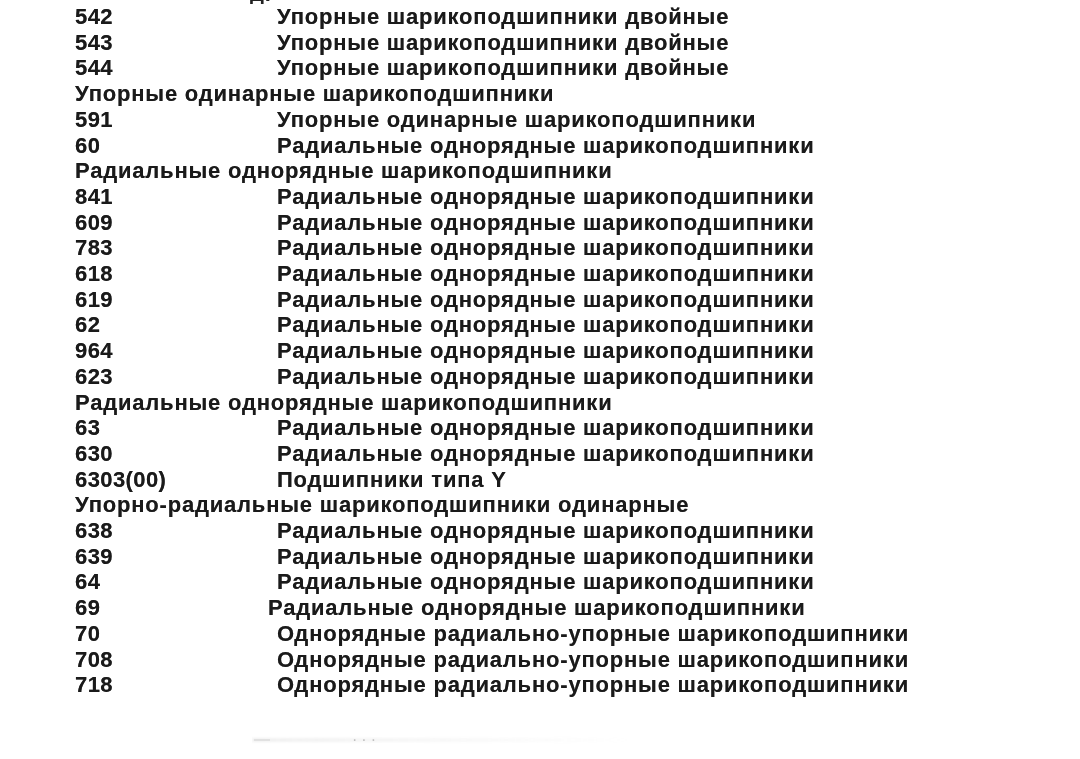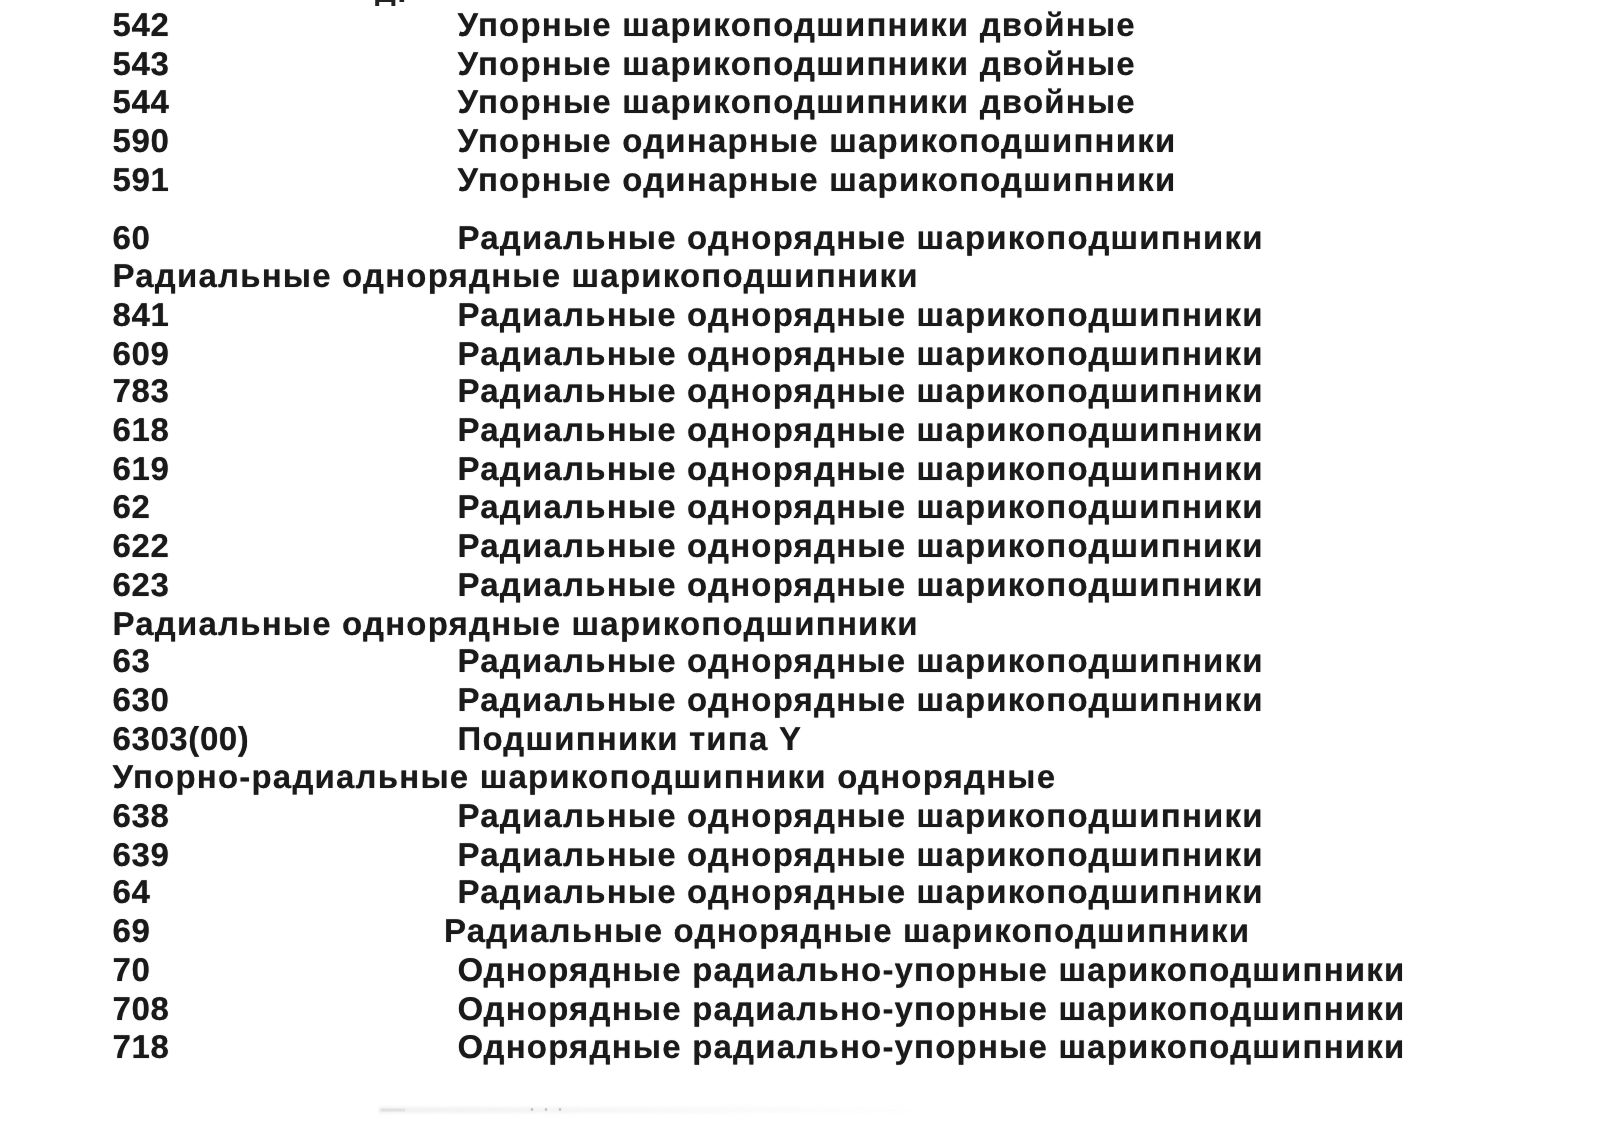--- a/index.html
+++ b/index.html
@@ -37,24 +37,22 @@
   .rows {
     position: absolute;
     top: 4px;
     left: 0;
     width: 1080px;
   }
   .row {
     display: flex;
     align-items: flex-start;
     padding-left: 75px;
-    gap: 28px;
   }
   .row.gap {
-    margin-top: 13px;
   }
   .code {
     flex: 0 0 202px;
     width: 202px;
     font-size: 22px;
     line-height: 25.7px;
     font-weight: 700;
     letter-spacing: 0.4px;
     white-space: nowrap;
     text-shadow: 0 0 0.6px rgba(0,0,0,0.65);
@@ -129,21 +127,20 @@
           <div>Упорные шарикоподшипники двойные</div>
         </span>
       </div>
       <div class="row">
         <span class="code">544</span>
         <span class="desc">
           <div>Упорные шарикоподшипники двойные</div>
         </span>
       </div>
       <div class="row">
-        <span class="code">590</span>
         <span class="desc">
           <div>Упорные одинарные шарикоподшипники</div>
         </span>
       </div>
       <div class="row">
         <span class="code">591</span>
         <span class="desc">
           <div>Упорные одинарные шарикоподшипники</div>
         </span>
       </div>
@@ -188,21 +185,21 @@
           <div>Радиальные однорядные шарикоподшипники</div>
         </span>
       </div>
       <div class="row">
         <span class="code">62</span>
         <span class="desc">
           <div>Радиальные однорядные шарикоподшипники</div>
         </span>
       </div>
       <div class="row">
-        <span class="code">622</span>
+        <span class="code">964</span>
         <span class="desc">
           <div>Радиальные однорядные шарикоподшипники</div>
         </span>
       </div>
       <div class="row">
         <span class="code">623</span>
         <span class="desc">
           <div>Радиальные однорядные шарикоподшипники</div>
         </span>
       </div>
@@ -224,21 +221,21 @@
         </span>
       </div>
       <div class="row">
         <span class="code">6303(00)</span>
         <span class="desc">
           <div>Подшипники типа Y</div>
         </span>
       </div>
       <div class="row">
         <span class="desc">
-          <div>Упорно-радиальные шарикоподшипники однорядные</div>
+          <div>Упорно-радиальные шарикоподшипники одинарные</div>
         </span>
       </div>
       <div class="row">
         <span class="code">638</span>
         <span class="desc">
           <div>Радиальные однорядные шарикоподшипники</div>
         </span>
       </div>
       <div class="row">
         <span class="code">639</span>

